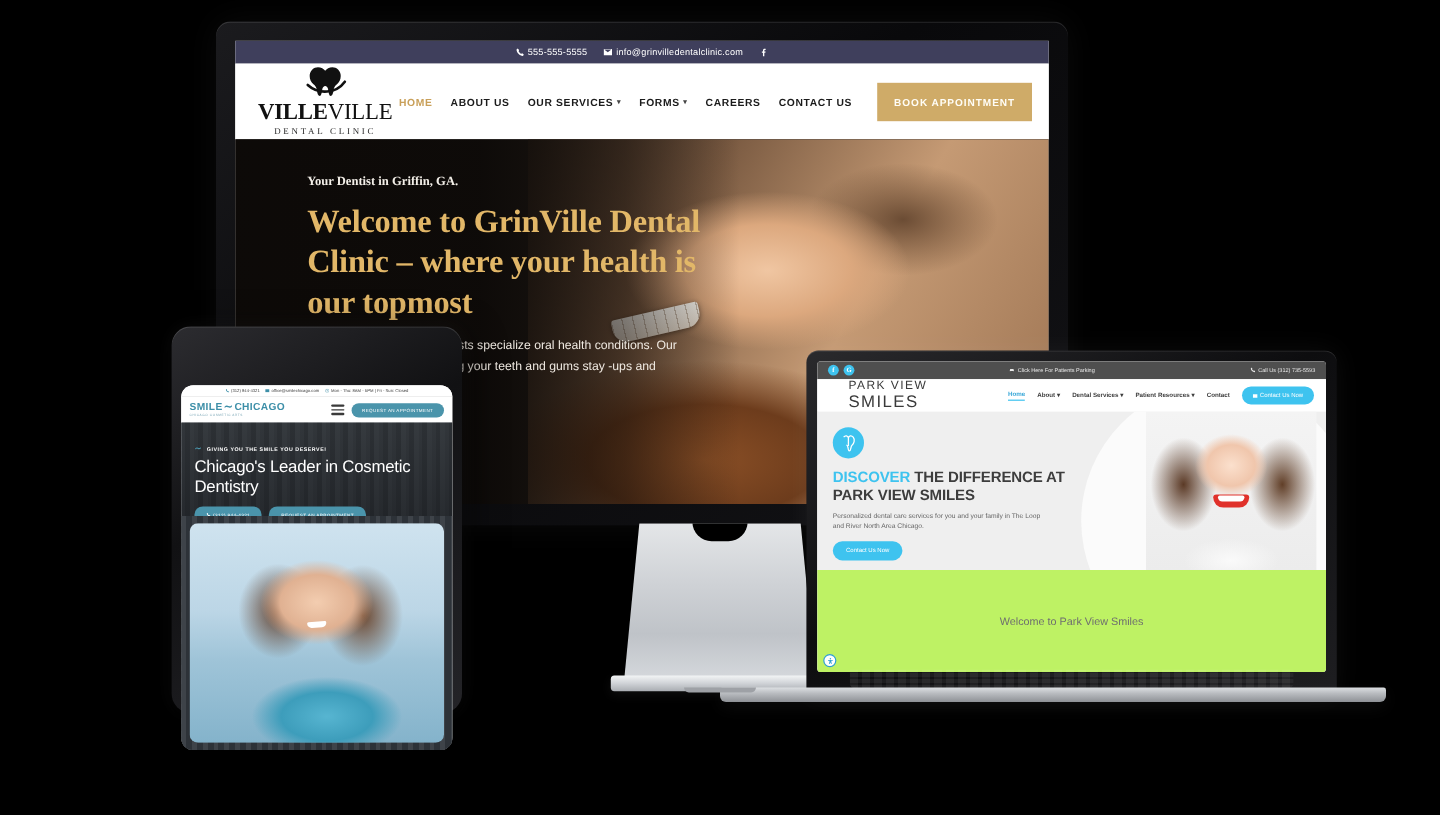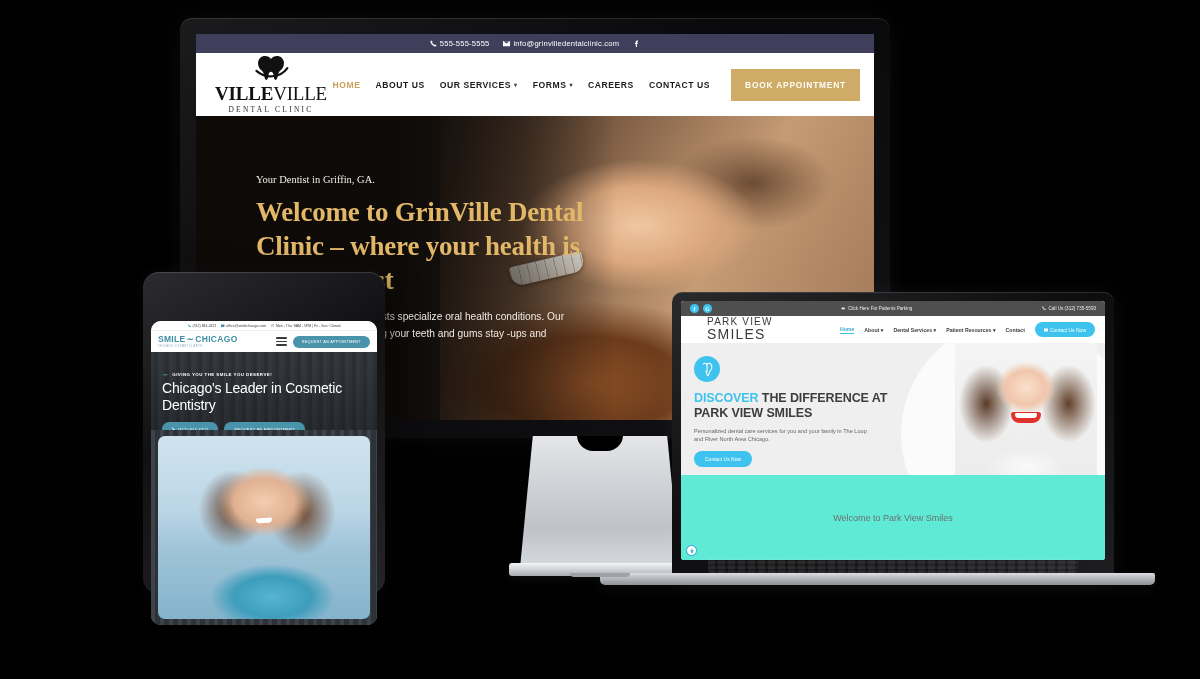--- a/index.html
+++ b/index.html
@@ -80,22 +80,22 @@
     content:""; position:absolute; inset:0;
     background:repeating-linear-gradient(90deg, rgba(150,130,110,.5) 0 1px, transparent 1px 9px);
     border-radius:3px 3px 12px 12px;
   }
   .dk-hero-overlay {
     position:absolute; inset:0;
     background:linear-gradient(90deg, rgba(12,9,7,.96) 0%, rgba(12,9,7,.93) 30%, rgba(20,14,10,.55) 48%, rgba(25,17,12,0) 62%);
   }
   .dk-hero-txt { position:absolute; left:60px; top:30px; width:330px; }
   .dk-eyebrow {
-    font-family:"Liberation Serif", serif; font-weight:400;
-    font-size:10.5px; color:#f3efe8; margin-bottom:10px;margin-top:28px;
+    font-family:"Liberation Serif", serif; font-weight:700;
+    font-size:10.5px; color:#f3efe8; margin-bottom:10px;
   }
   .dk-h1 {
     font-family:"Liberation Serif", serif; font-weight:700; font-size:27px;
     line-height:1.26; color:#e2b768; letter-spacing:-0.2px;
   }
   .dk-body {
     margin-top:12px; font-size:10.2px; line-height:1.62; color:#efe9e1; width:320px;
   }
   .dk-hero-btn {
     margin-top:14px; display:inline-block; background:#d9b876; color:#2f2512;
@@ -269,21 +269,21 @@
   .lp-h1 {
     font-size:12.5px; font-weight:700; color:#3d3d3d; line-height:1.22; letter-spacing:-0.1px;
   }
   .lp-h1 .hl { color:#3ec3ef; }
   .lp-sub { margin-top:5px; font-size:5.6px; line-height:1.5; color:#666; width:180px; }
   .lp-btn {
     margin-top:8px; background:#3ec3ef; color:#fff; font-size:5px;
     padding:5px 11px; border-radius:10px; border:none; cursor:pointer;
   }
   .lp-welcome {
-    position:relative; height:calc(100% - 174px); background:#5eead4;
+    position:relative; height:calc(100% - 174px); background:#bef264;
     display:flex; align-items:center; justify-content:center;
   }
   .lp-welcome .t { font-size:9px; color:#6f6f6f; font-weight:400; }
   .lp-a11y {
     position:absolute; left:5px; bottom:4px; width:11px; height:11px; border-radius:50%;
     background:#fff; border:1.1px solid #2f9fd4; display:flex; align-items:center; justify-content:center;
     cursor:pointer;
   }
   .lp-a11y svg{ width:6px;height:6px; fill:#2f9fd4; }
   #laptop-keyboard {

